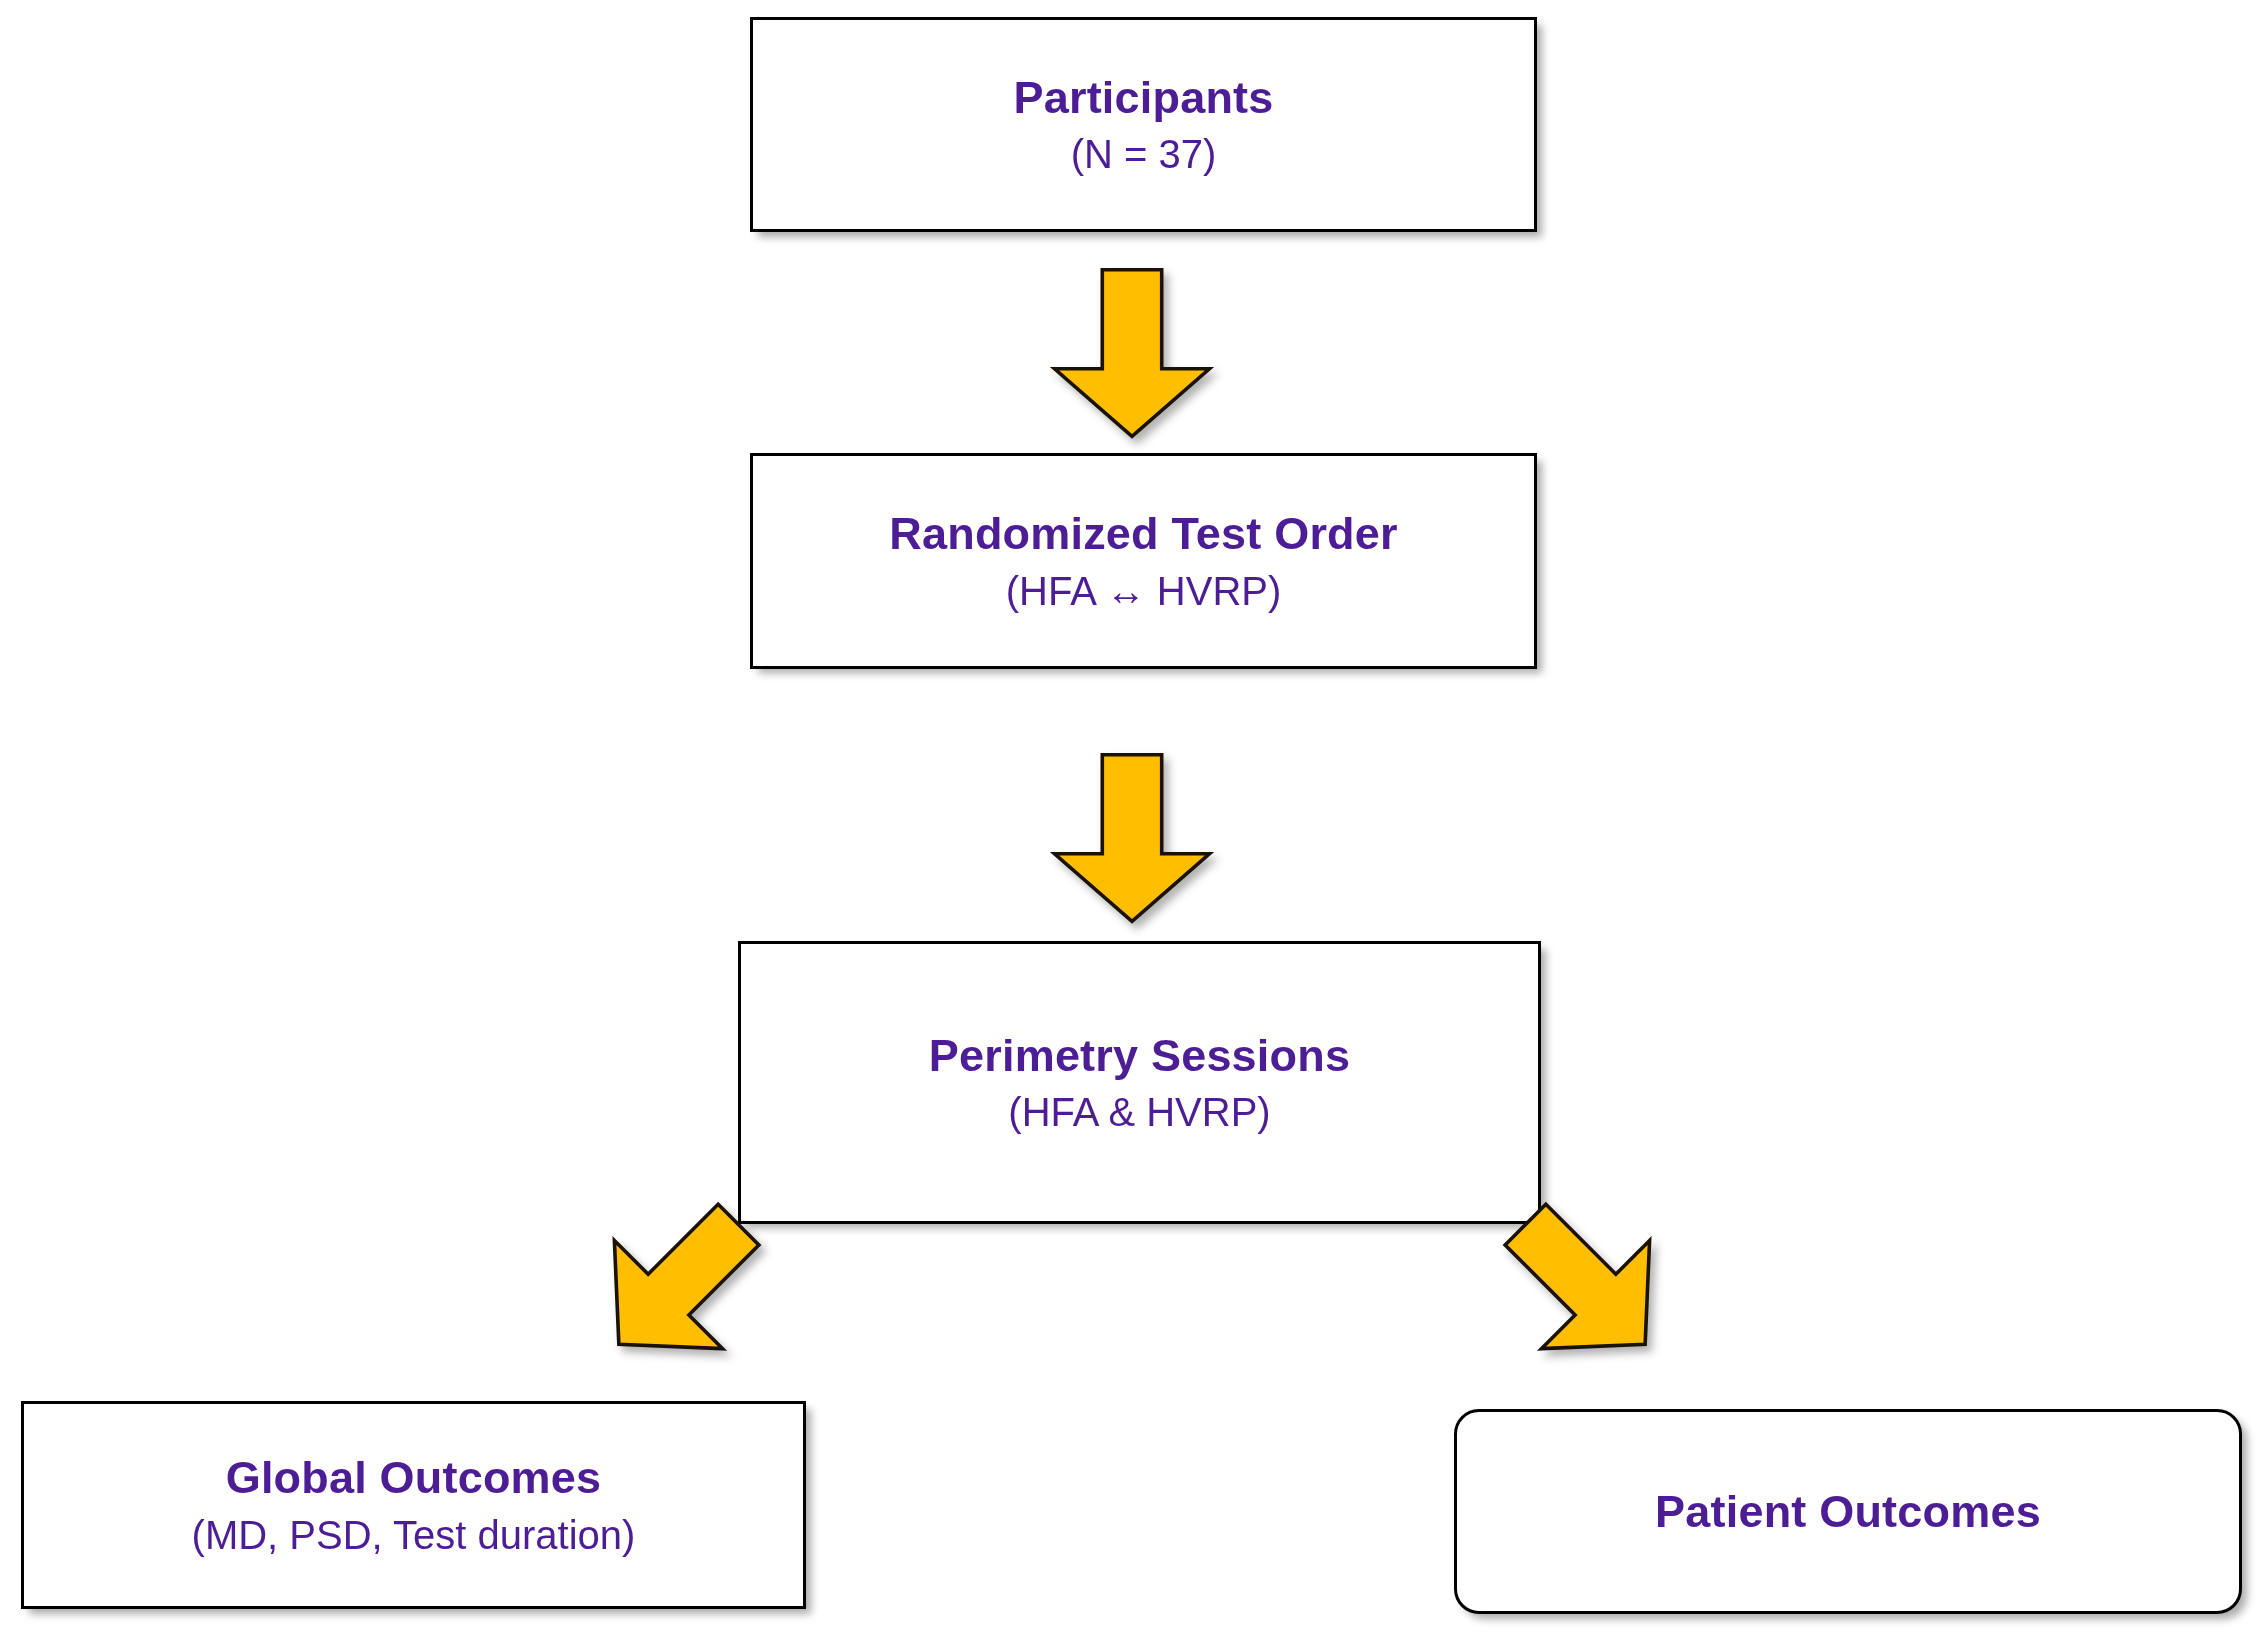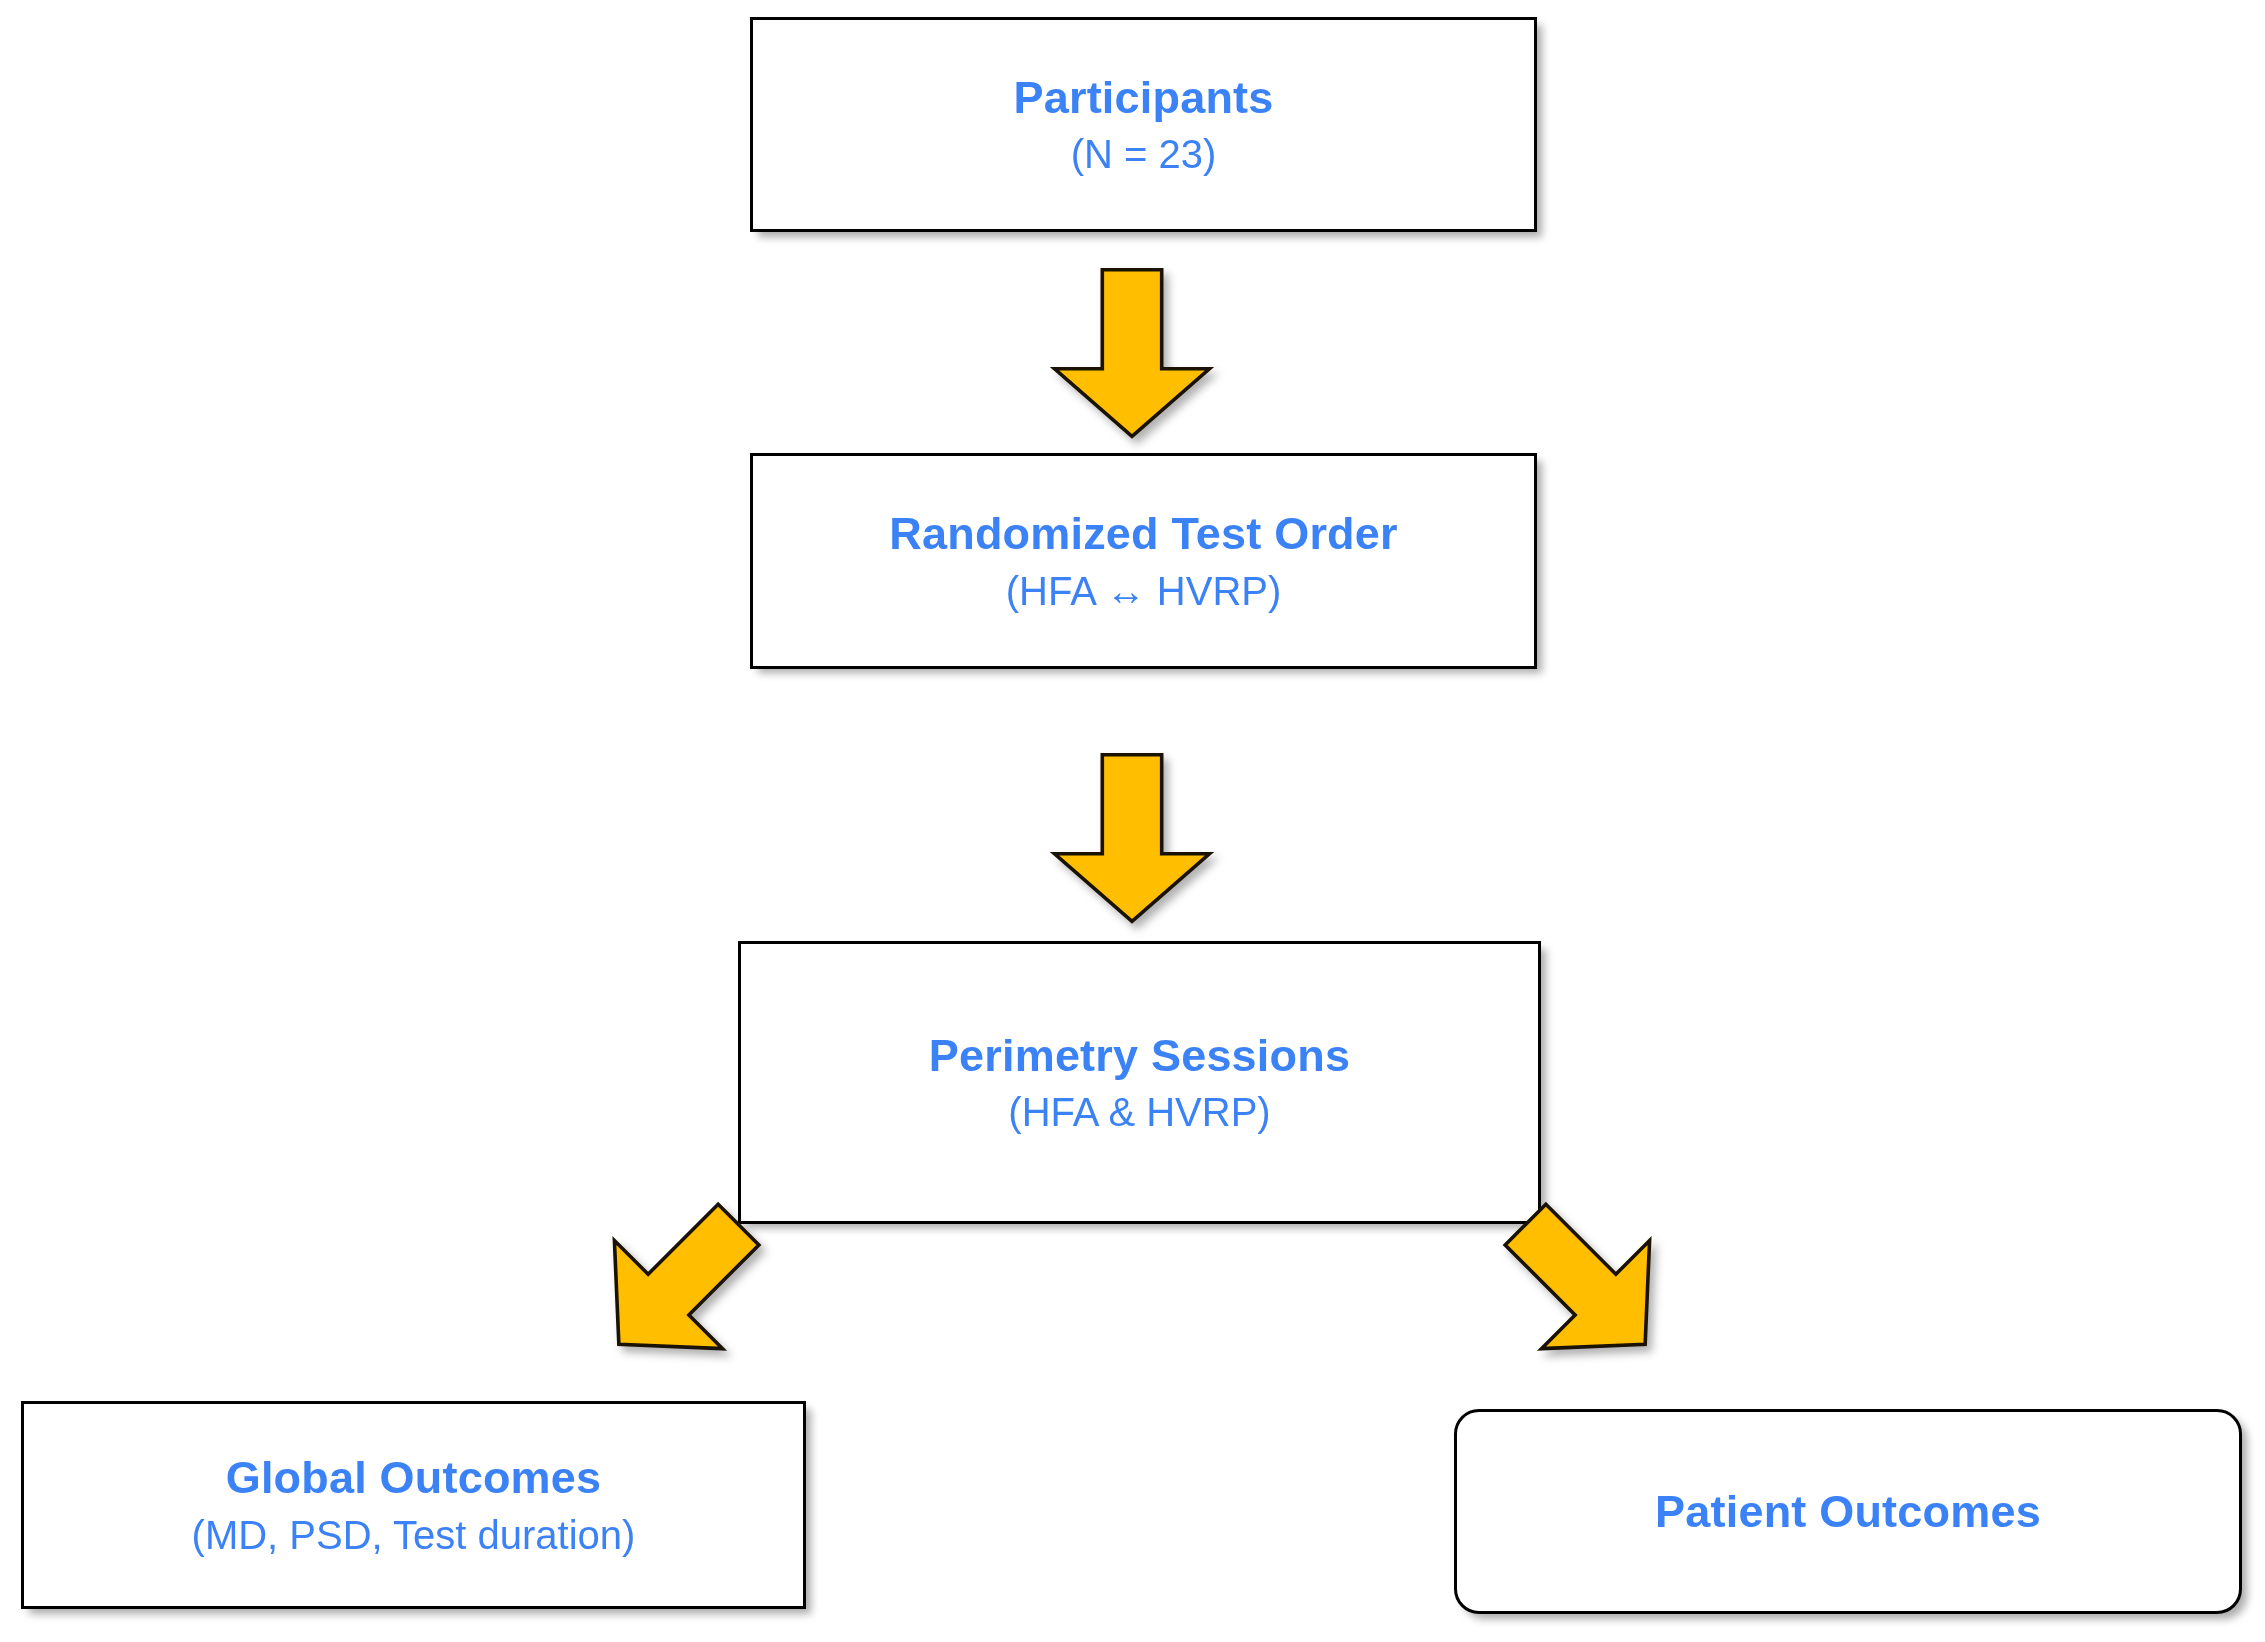--- a/index.html
+++ b/index.html
@@ -24,21 +24,21 @@
     box-sizing: border-box;
     background: #ffffff;
     border: 3.6px solid #000000;
     box-shadow: 6.3px 6.3px 8px -1.8px rgba(0,0,0,0.33);
     display: flex;
     flex-direction: column;
     align-items: center;
     justify-content: center;
     text-align: center;
     line-height: 1.18;
-    color: #3b82f6;
+    color: #4c1d95;
   }
   .node .title {
     font-weight: bold;
     font-size: 45px;
     letter-spacing: 0.2px;
     white-space: nowrap;
   }
   .node .sub {
     font-weight: normal;
     font-size: 40px;
@@ -69,21 +69,21 @@
   #arrow-3 { left: 563px;  top: 1191px; }
   #arrow-4 { left: 1476px; top: 1191px; }
 </style>
 </head>
 <body>
 
 <div id="canvas">
 
   <div class="node" id="node-participants">
     <span class="title">Participants</span>
-    <span class="sub">(N = 23)</span>
+    <span class="sub">(N = 37)</span>
   </div>
 
   <div class="arrow" id="arrow-1">
     <svg width="162" height="171" viewBox="0 0 180 190" class="arrow-shadow">
       <polygon points="57,2 123,2 123,112 176,112 90,187 4,112 57,112" fill="#FFBF00" stroke="#1a1205" stroke-width="4" stroke-linejoin="miter"></polygon>
     </svg>
   </div>
 
   <div class="node" id="node-randomized">
     <span class="title">Randomized Test Order</span>

